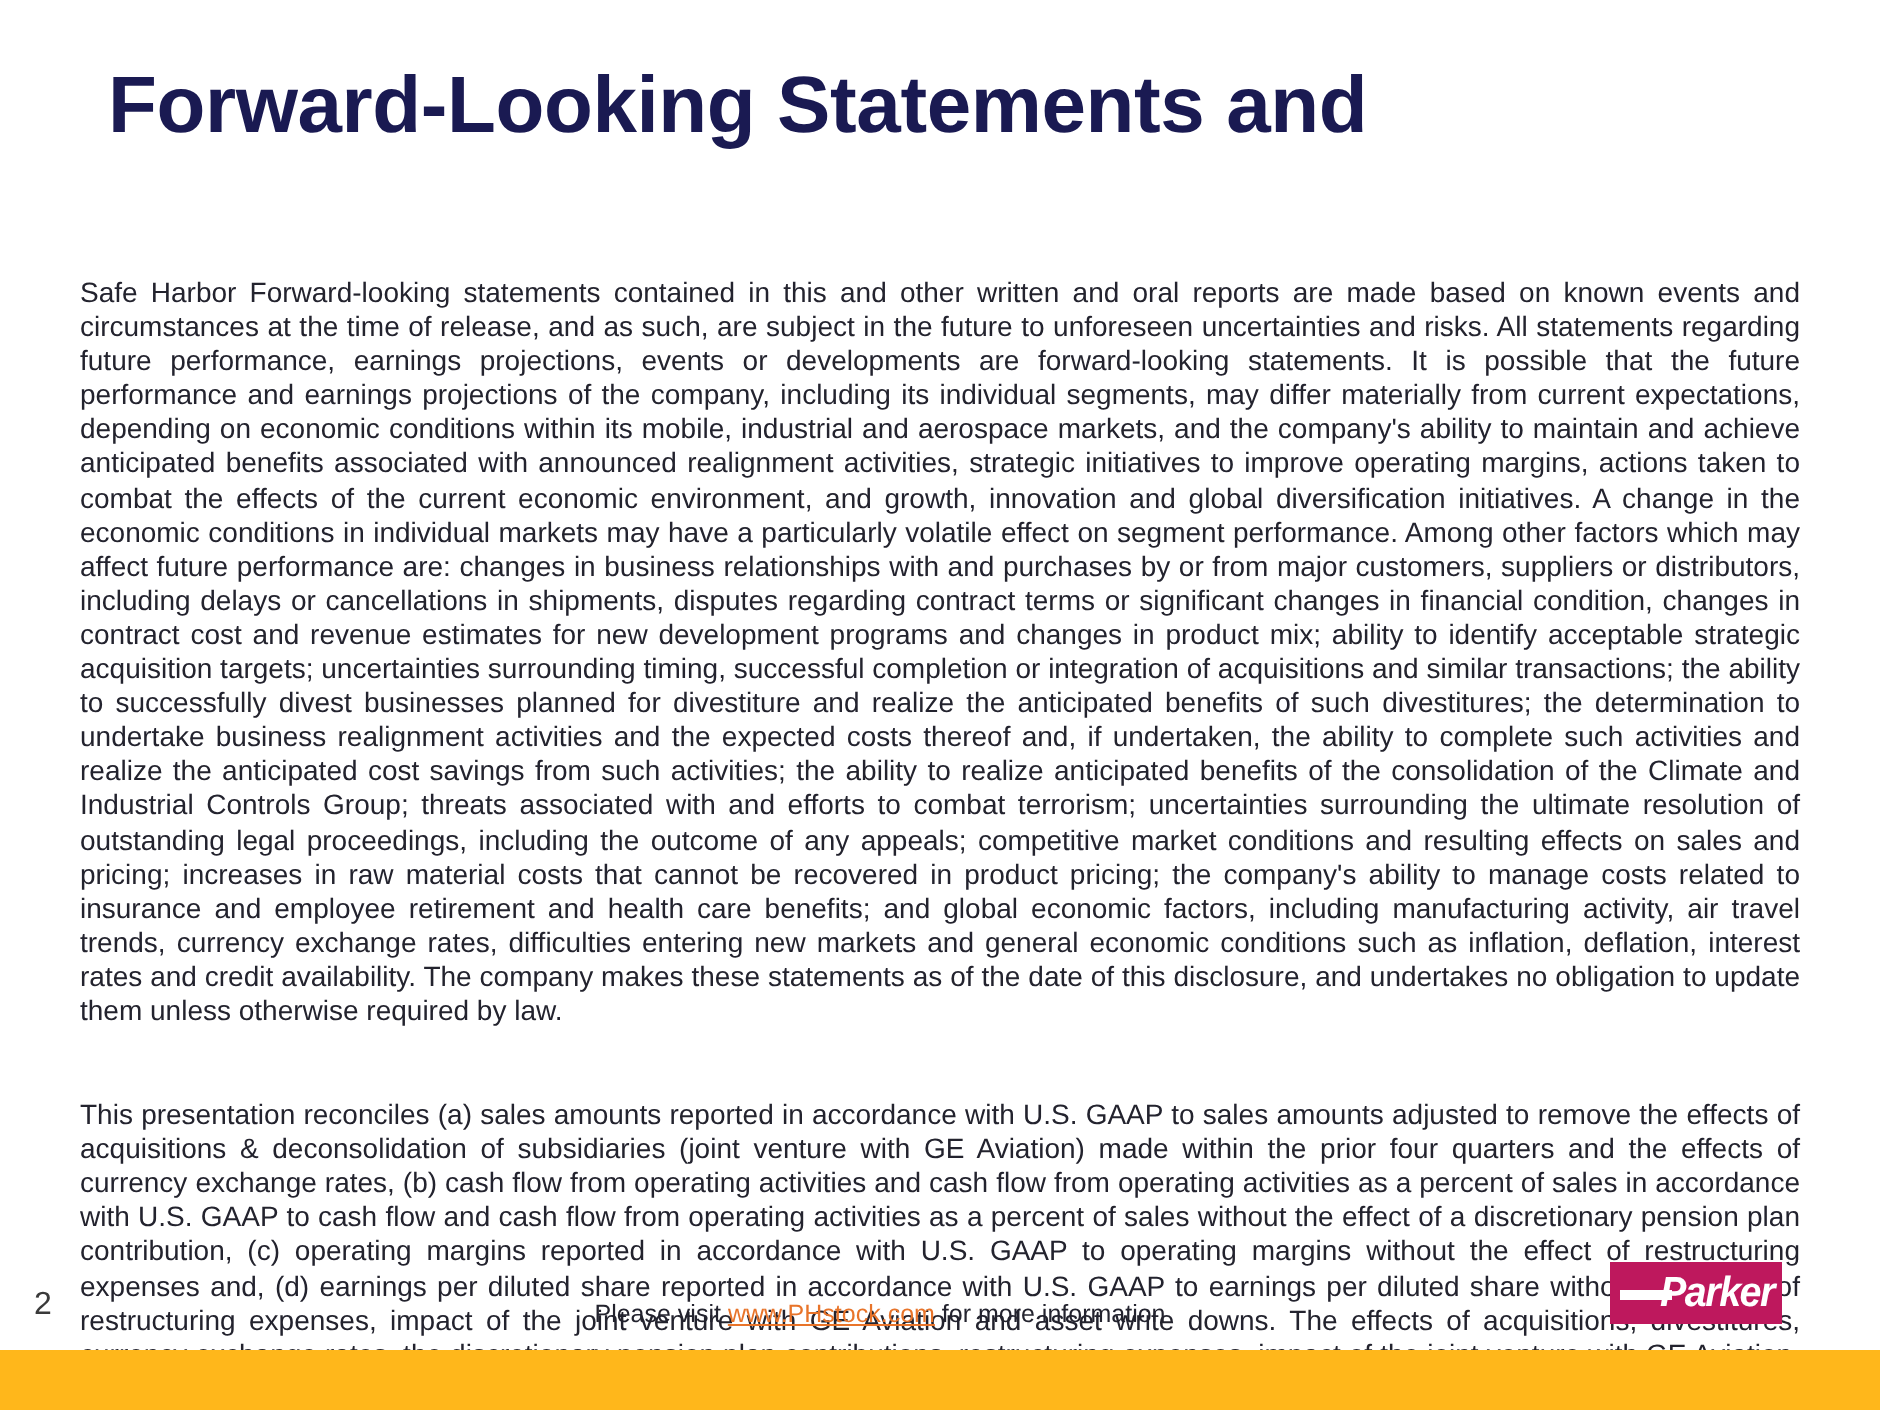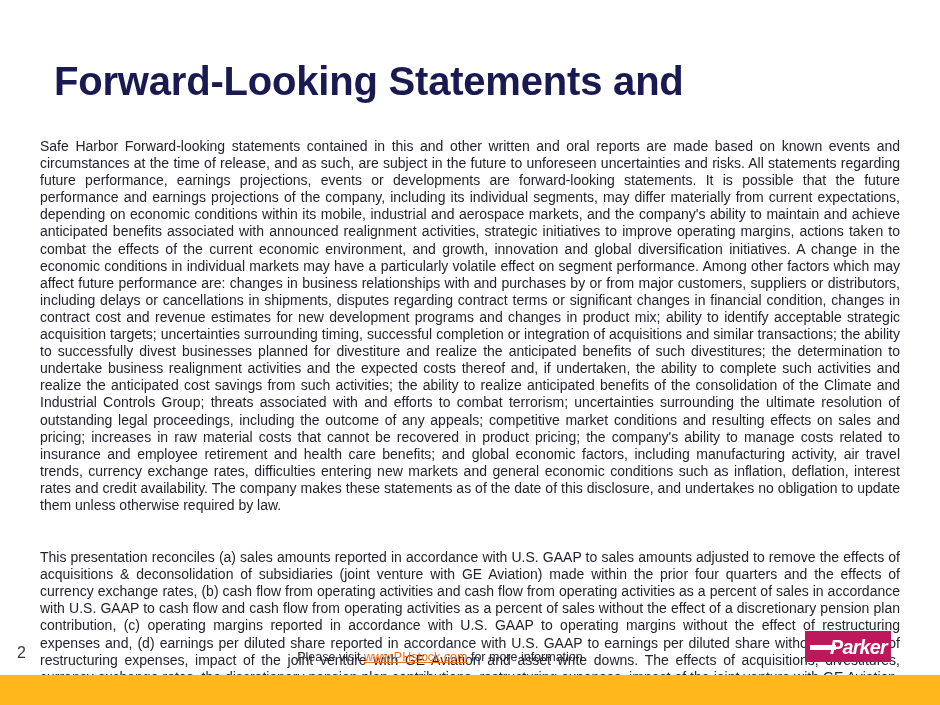--- a/index.html
+++ b/index.html
@@ -26,21 +26,20 @@
     width: 840px;
   }
   .title-line {
     color: #1a1a52;
     font-family: "Liberation Sans", sans-serif;
     font-weight: bold;
     font-size: 40px;
     line-height: 46px;
     letter-spacing: -0.2px;
     white-space: nowrap;
-    margin-top: 28px;
   }
 
   
   .body-block {
     position: absolute;
     left: 40px;
     top: 138px;
     width: 860px;
   }
   .para {

